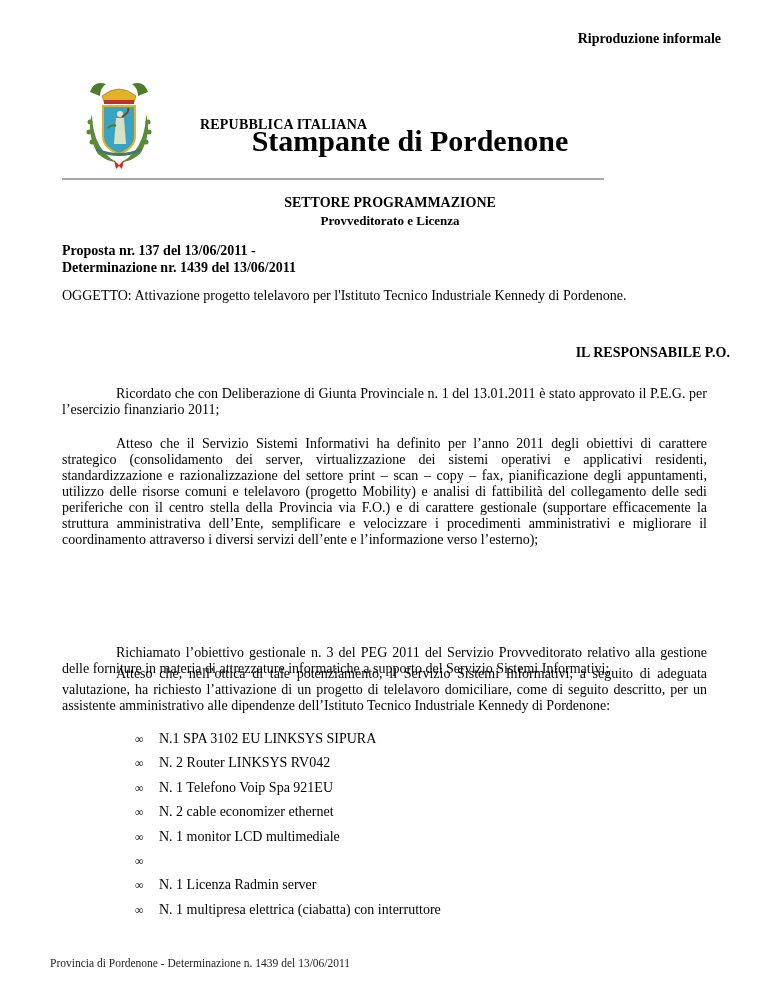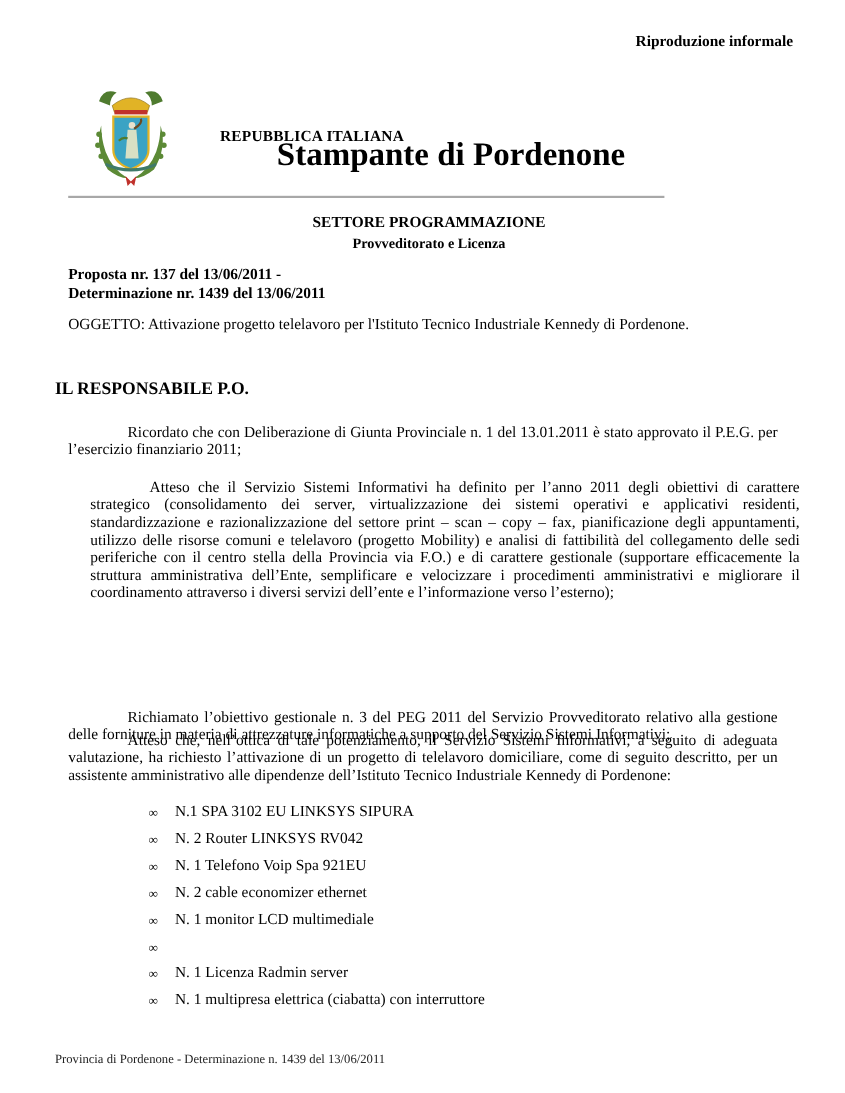--- a/index.html
+++ b/index.html
@@ -13,24 +13,24 @@
     #crest { left: 84px; top: 62px; width: 66px; width: 70px; height: 108px; }
     #republic { left: 200px; width: 420px; top: 117px; text-align: left; font-weight: bold; font-size: 14px; letter-spacing: 0.2px; }
     #province { left: 200px; width: 420px; top: 124px; text-align: center; font-weight: bold; font-size: 30px; }
     #header-rule { left: 62px; top: 178px; width: 542px; height: 2px; background: #a8a8a8; }
     #sector { left: 50px; width: 680px; top: 195px; text-align: center; font-weight: bold; font-size: 14px; }
     #office { left: 50px; width: 680px; top: 213px; text-align: center; font-weight: bold; font-size: 13px; }
     .ref { left: 62px; font-weight: bold; font-size: 14px; }
     #ref1 { top: 243px; }
     #ref2 { top: 260px; }
     #subject { left: 62px; top: 288px; font-size: 14px; }
-    #responsible { left: 50px; width: 680px; top: 345px; text-align: left; font-weight: bold; font-size: 16px; }
+    #responsible { left: 50px; width: 680px; top: 345px; text-align: right; font-weight: bold; font-size: 14px; }
     .para { left: 62px; width: 645px; font-size: 14px; line-height: 16px; text-align: justify; text-indent: 54px; }
     #p1 { top: 372px; }
-    #p2 { top: 422px; margin-left: 20px; }
+    #p2 { top: 422px; }
     #p3 { top: 597px; margin-top: 48px; }
     #p4 { top: 652px; }
     #items { left: 135px; top: 731px; margin: 0; padding: 0; list-style: none; font-size: 14px; }
     #items li { height: 24.4px; display: flex; align-items: flex-start; }
     .bullet { width: 24px; font-size: 12px; display: inline-block; padding-top: 1px; }
     #footer { left: 50px; width: 680px; top: 957px; text-align: left; font-size: 11.5px; color: #222; }
   </style>
 </head>
 <body>
 

